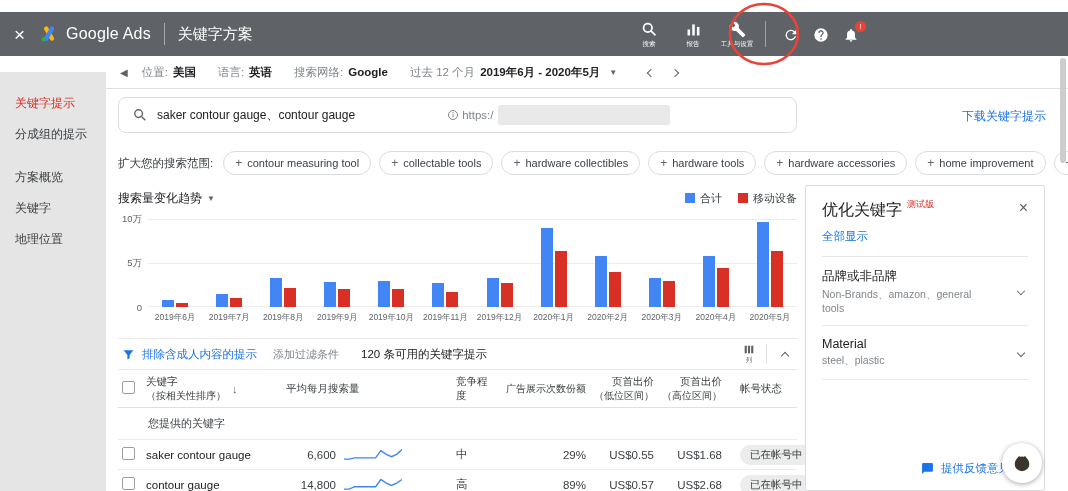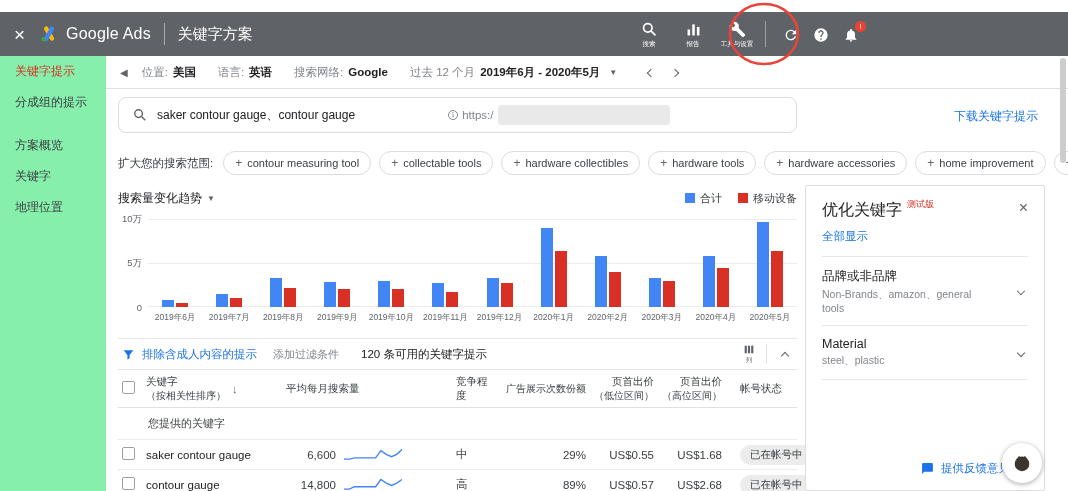--- a/index.html
+++ b/index.html
@@ -17,21 +17,21 @@
   .tb-icons{margin-left:auto;margin-right:188px;display:flex;align-items:flex-start;gap:0;}
   .tb-stack{display:flex;flex-direction:column;align-items:center;width:44px;cursor:pointer;padding-top:4px;}
   .tb-stack svg{display:block;}
   .tb-ic-label{font-size:6.5px;color:#fff;margin-top:2px;white-space:nowrap;}
   .tb-vline{width:1px;height:26px;background:rgba(255,255,255,.4);margin:4px 10px 0 6px;}
   .tb-round{width:30px;height:34px;display:flex;align-items:center;justify-content:center;cursor:pointer;position:relative;margin-top:1px;}
   .tb-badge{position:absolute;top:3px;right:0px;min-width:11px;height:11px;border-radius:6px;background:#ea4335;color:#fff;font-size:7.5px;display:flex;align-items:center;justify-content:center;padding:0 2px;}
   .annot{position:absolute;left:725px;top:0px;z-index:30;pointer-events:none;}
 
   
-  .sidebar{position:absolute;top:40px;left:0;width:106px;bottom:0;background:#86efac;padding-top:16px;z-index:2;}
+  .sidebar{position:absolute;top:72px;left:0;width:106px;bottom:0;background:#e5e5e5;padding-top:16px;z-index:2;}
   .side-item{font-size:12px;color:#3c4043;padding:7px 6px 7px 15px;cursor:pointer;white-space:nowrap;}
   .side-item.active{color:#d93025;}
   .side-item.gap{margin-top:12px;}
 
   
   .filter-row{position:absolute;top:56px;left:106px;right:0;height:33px;border-bottom:1px solid #e0e0e0;display:flex;align-items:center;padding:0 14px;font-size:11.5px;background:#fff;}
   .collapse-tri{color:#5f6368;font-size:10px;margin-right:14px;cursor:pointer;}
   .f-item{display:flex;align-items:center;gap:5px;margin-right:22px;cursor:pointer;}
   .f-label{color:#80868b;}
   .f-value{color:#202124;font-weight:bold;}
@@ -45,21 +45,21 @@
 
   
   .main{position:absolute;top:89px;left:106px;right:0;bottom:0;background:#fff;}
 
   .search-row{position:relative;height:52px;}
   .search-card{position:absolute;left:12px;top:8px;width:679px;height:36px;border:1px solid #dadce0;border-radius:8px;display:flex;align-items:center;padding:0 14px;background:#fff;cursor:text;}
   .search-q{font-size:12px;color:#202124;margin-left:10px;white-space:nowrap;}
   .url-zone{display:flex;align-items:center;margin-left:92px;gap:3px;}
   .url-text{font-size:11.5px;color:#80868b;}
   .censor{width:172px;height:20px;background:#e9e9e9;border-radius:3px;margin-left:2px;}
-  .download-link{position:absolute;right:30px;top:19px;font-size:12px;color:#1a73e8;cursor:pointer;white-space:nowrap;}
+  .download-link{position:absolute;right:22px;top:19px;font-size:12px;color:#1a73e8;cursor:pointer;white-space:nowrap;}
 
   .broaden-row{display:flex;align-items:center;gap:8px;padding:10px 0 0 12px;flex-wrap:nowrap;}
   .broaden-label{font-size:11.5px;color:#3c4043;margin-right:2px;white-space:nowrap;}
   .chip{display:flex;align-items:center;gap:5px;border:1px solid #dadce0;border-radius:15px;padding:4px 11px;font-size:11px;color:#3c4043;cursor:pointer;white-space:nowrap;background:#fff;}
   .chip-plus{color:#5f6368;font-size:12px;}
 
   .content{position:absolute;top:96px;left:12px;display:flex;gap:8px;}
   .leftcol{width:679px;}
 
   

